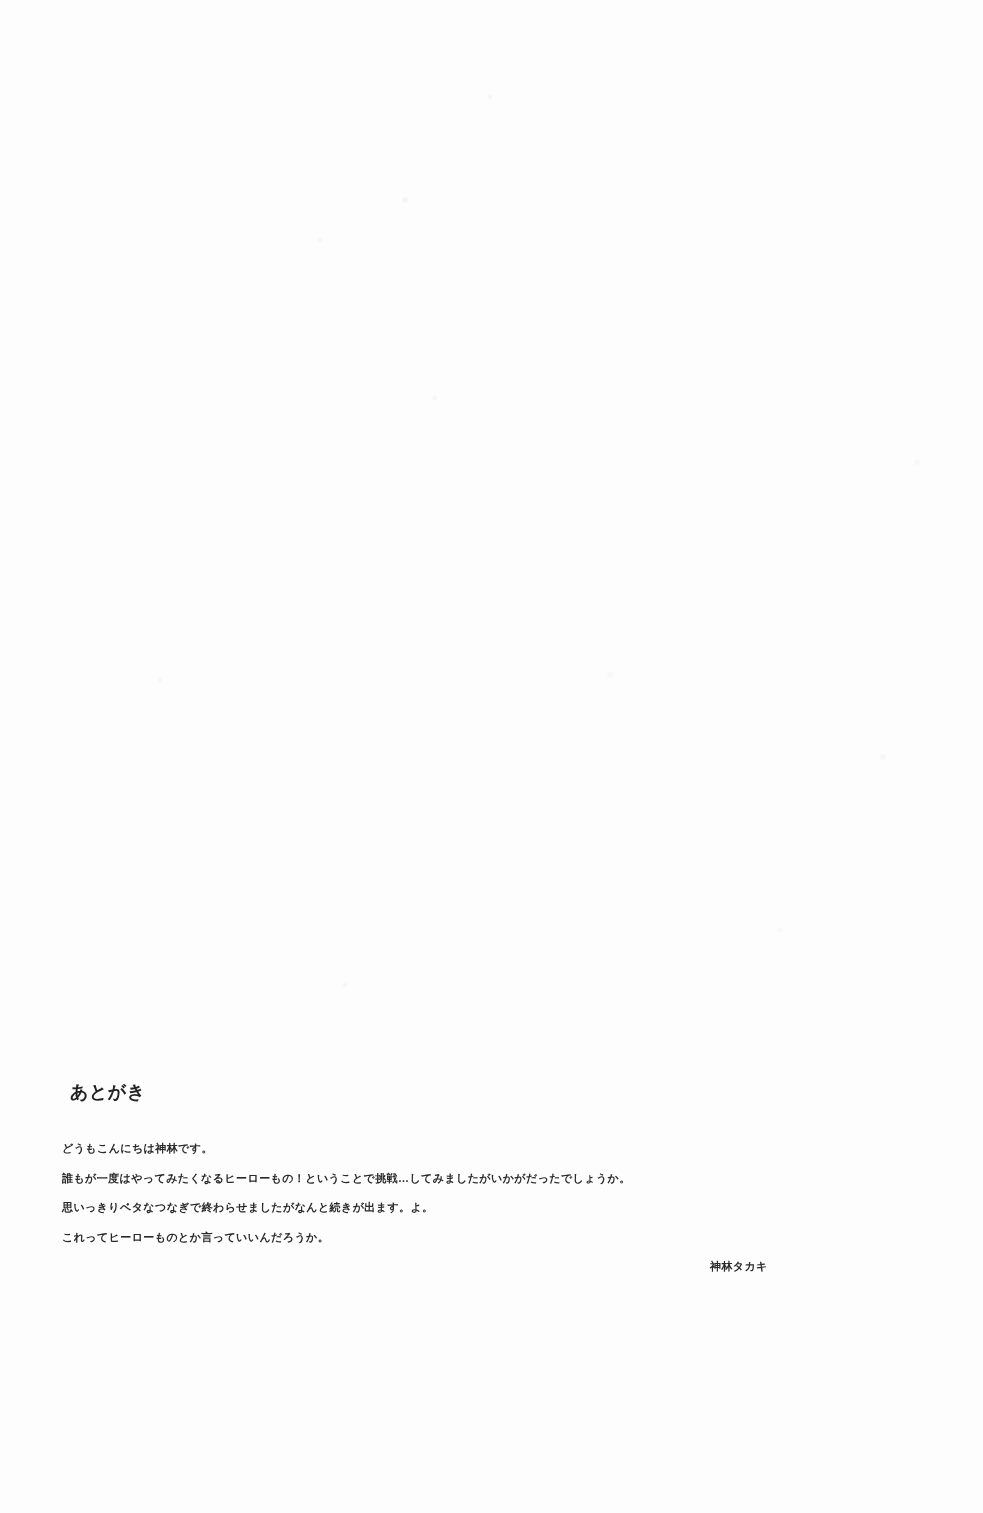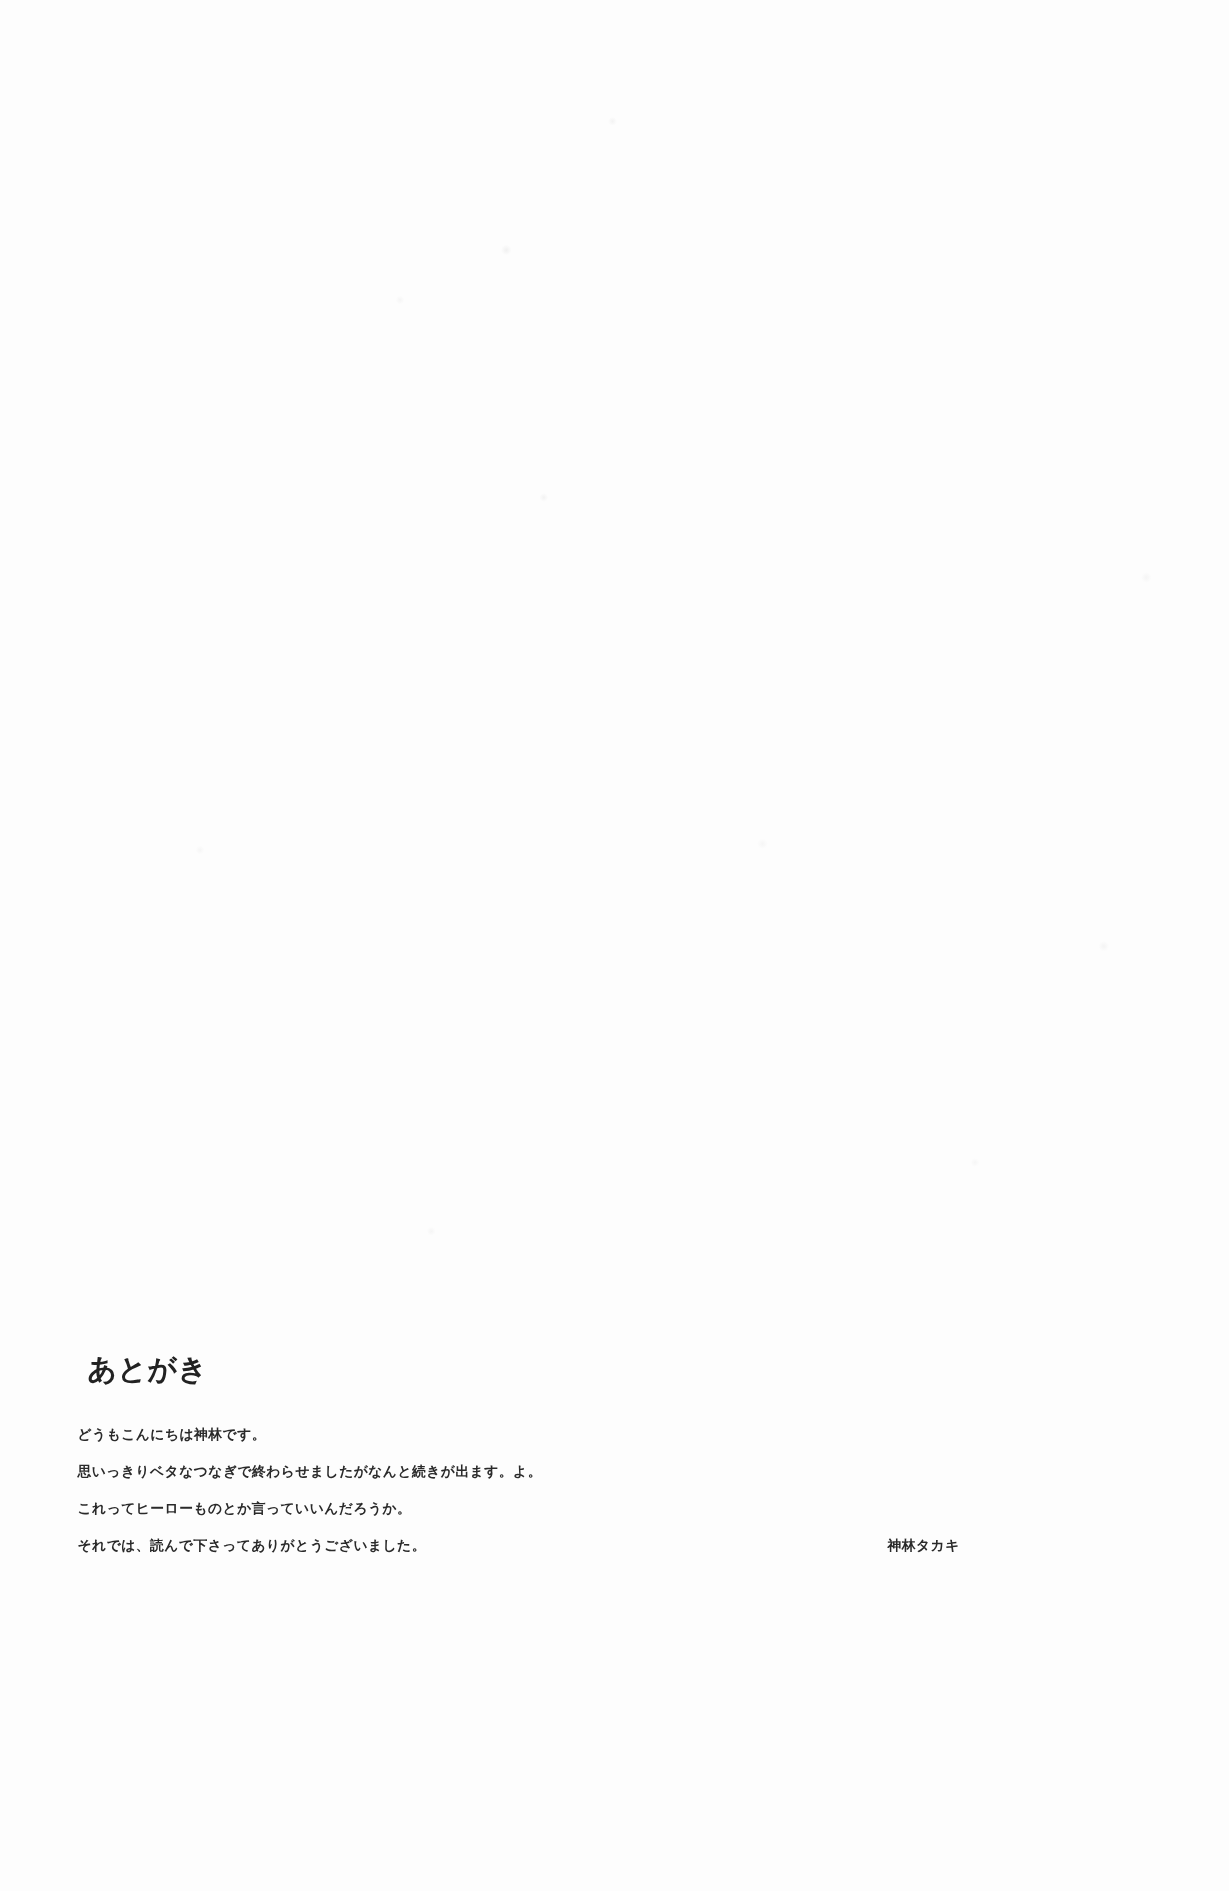--- a/index.html
+++ b/index.html
@@ -28,21 +28,21 @@
       radial-gradient(circle 6px at 610px 675px, rgba(150,150,150,0.07), rgba(150,150,150,0) 70%),
       radial-gradient(circle 6px at 883px 757px, rgba(150,150,150,0.09), rgba(150,150,150,0) 70%),
       radial-gradient(circle 5px at 345px 985px, rgba(150,150,150,0.08), rgba(150,150,150,0) 70%),
       radial-gradient(circle 5px at 780px 930px, rgba(150,150,150,0.07), rgba(150,150,150,0) 70%),
       linear-gradient(#fdfdfd, #fdfdfd);
   }
   .afterword-heading {
     position: absolute;
     left: 70px;
     top: 1080px;
-    font-size: 23px;
+    font-size: 18px;
     font-weight: bold;
     letter-spacing: 0.5px;
     color: #222;
   }
   .afterword-body {
     position: absolute;
     left: 62px;
     top: 1134px;
     width: 860px;
     font-size: 11px;
@@ -67,21 +67,21 @@
 </style>
 </head>
 <body>
 
 <div class="page">
 
   <div class="afterword-heading">あとがき</div>
 
   <div class="afterword-body">
     <div class="line">どうもこんにちは神林です。</div>
+    <div class="line">誰もが一度はやってみたくなるヒーローもの！ということで挑戦…してみましたがいかがだったでしょうか。</div>
     <div class="line">思いっきりベタなつなぎで終わらせましたがなんと続きが出ます。よ。</div>
     <div class="line">これってヒーローものとか言っていいんだろうか。</div>
     <div class="line signature-line">
-      <span>それでは、読んで下さってありがとうございました。</span>
       <span class="signature">神林タカキ</span>
     </div>
   </div>
 
 </div>
 
 </body></html>

